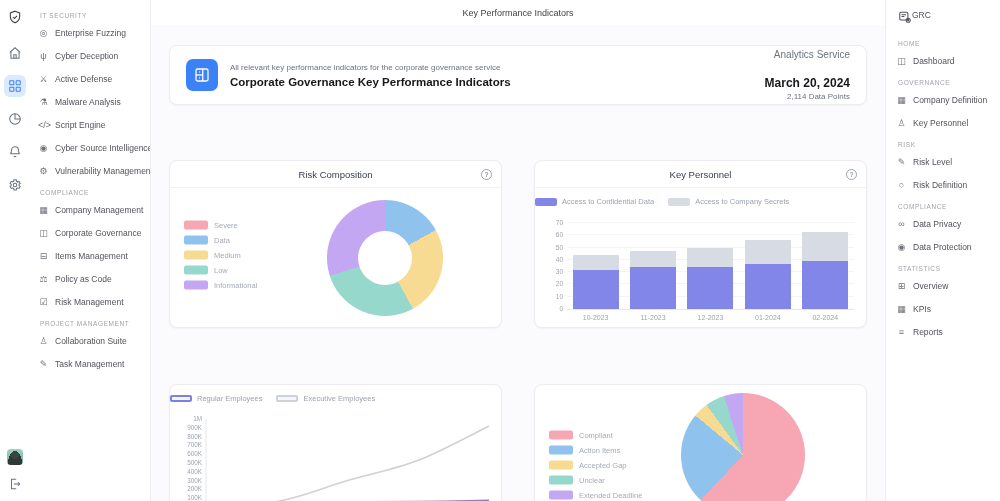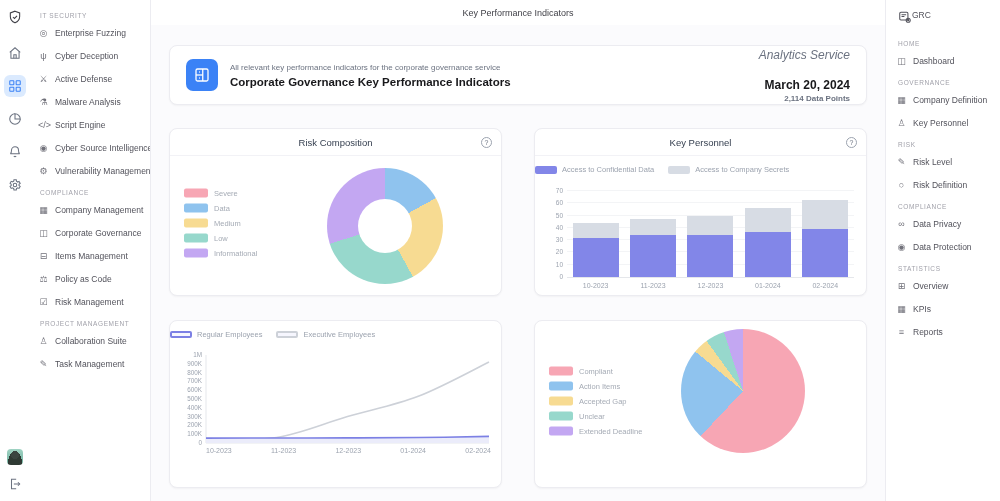--- a/index.html
+++ b/index.html
@@ -42,27 +42,27 @@
   .header-card { background:#fff; border:1px solid #ececf1; border-radius:8px;
     box-shadow:0 1px 2px rgba(0,0,0,.04); height:60px; display:flex; align-items:center;
     padding:0 16px; gap:12px; }
   .hc-icon { width:32px; height:32px; border-radius:7px; background:#3b82f6; flex:0 0 32px;
     display:flex; align-items:center; justify-content:center; }
   .hc-icon svg { width:18px; height:18px; }
   .hc-text { flex:1; min-width:0; }
   .hc-desc { font-size:8px; color:#6b7280; margin-bottom:4px; }
   .hc-title { font-size:11.5px; font-weight:bold; color:#18181b; }
   .hc-right { text-align:right; }
-  .hc-service { font-size:12px; color:#6b7280; margin-bottom:16px;font-style:italic; }
+  .hc-service { font-size:10px; color:#6b7280; margin-bottom:16px; }
   .hc-date { font-size:12px; font-weight:bold; color:#18181b; margin-bottom:2px; }
-  .hc-points { font-size:8px; color:#6b7280;font-weight:bold; }
+  .hc-points { font-size:8px; color:#6b7280; }
 
   .grid { display:grid; grid-template-columns:333px 333px; gap:24px 32px; margin-top:23px; }
   .card { background:#fff; border:1px solid #ececf1; border-radius:8px; height:168px;
-    box-shadow:0 1px 2px rgba(0,0,0,.04); display:flex; flex-direction:column; overflow:hidden; }
+    box-shadow:0 1px 2px rgba(0,0,0,.04); display:flex; flex-direction:column; overflow:hidden;margin-top:32px; }
   .card-head { height:27px; flex:0 0 27px; border-bottom:1px solid #f2f2f6; display:flex;
     align-items:center; justify-content:center; position:relative; }
   .card-title { font-size:9.5px; color:#374151; }
   .help { position:absolute; right:9px; top:8px; width:11px; height:11px; border:1px solid #9ca3af;
     border-radius:50%; color:#6b7280; font-size:7px; line-height:9px; text-align:center; cursor:pointer; }
   .card-body { flex:1; position:relative; }
 
   
   .legend-v { position:absolute; left:14px; top:50%; transform:translateY(-50%); }
   .legend-v .li { display:flex; align-items:flex-end; gap:6px; margin-bottom:6px; }

